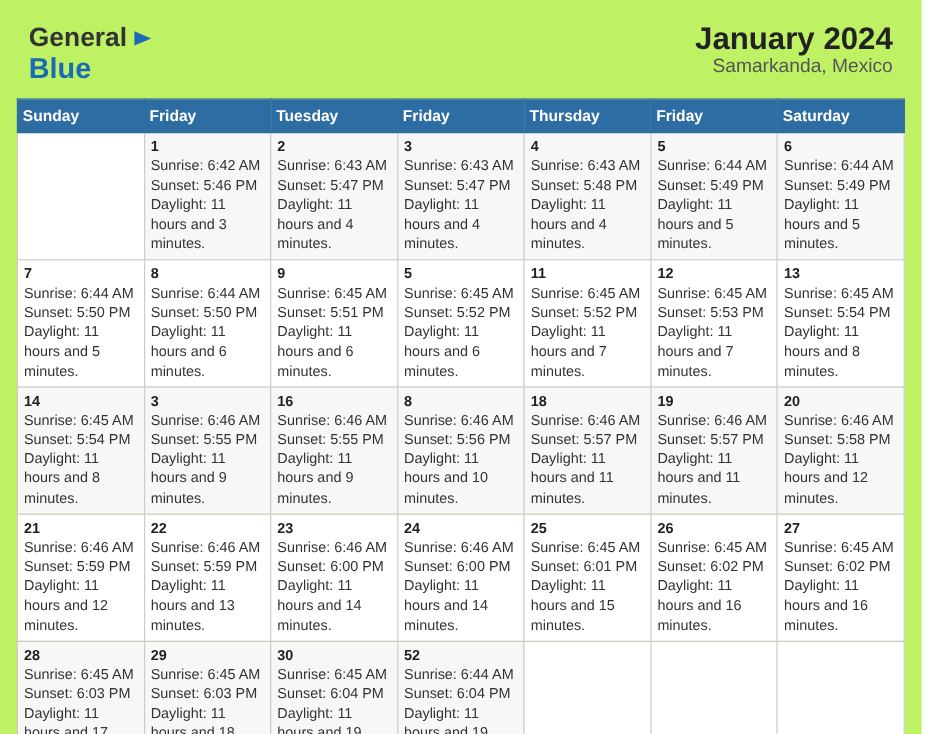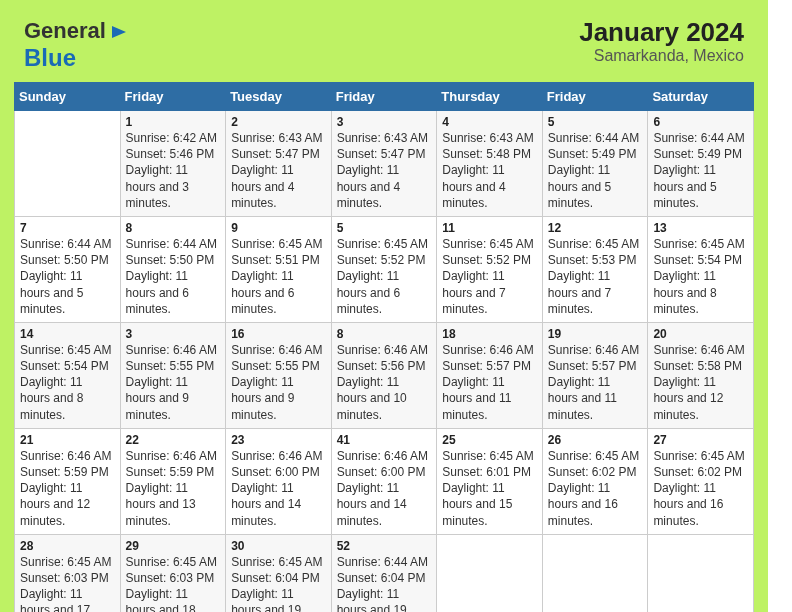--- a/index.html
+++ b/index.html
@@ -215,21 +215,21 @@
           <tr>
             <td><span class="day-number">21</span><span class="day-detail" style="white-space: pre-line;">Sunrise: 6:46 AM
 Sunset: 5:59 PM
 Daylight: 11 hours and 12 minutes.</span></td>
             <td><span class="day-number">22</span><span class="day-detail" style="white-space: pre-line;">Sunrise: 6:46 AM
 Sunset: 5:59 PM
 Daylight: 11 hours and 13 minutes.</span></td>
             <td><span class="day-number">23</span><span class="day-detail" style="white-space: pre-line;">Sunrise: 6:46 AM
 Sunset: 6:00 PM
 Daylight: 11 hours and 14 minutes.</span></td>
-            <td><span class="day-number">41</span><span class="day-detail" style="white-space: pre-line;">Sunrise: 6:46 AM
+            <td><span class="day-number">24</span><span class="day-detail" style="white-space: pre-line;">Sunrise: 6:46 AM
 Sunset: 6:00 PM
 Daylight: 11 hours and 14 minutes.</span></td>
             <td><span class="day-number">25</span><span class="day-detail" style="white-space: pre-line;">Sunrise: 6:45 AM
 Sunset: 6:01 PM
 Daylight: 11 hours and 15 minutes.</span></td>
             <td><span class="day-number">26</span><span class="day-detail" style="white-space: pre-line;">Sunrise: 6:45 AM
 Sunset: 6:02 PM
 Daylight: 11 hours and 16 minutes.</span></td>
             <td><span class="day-number">27</span><span class="day-detail" style="white-space: pre-line;">Sunrise: 6:45 AM
 Sunset: 6:02 PM

